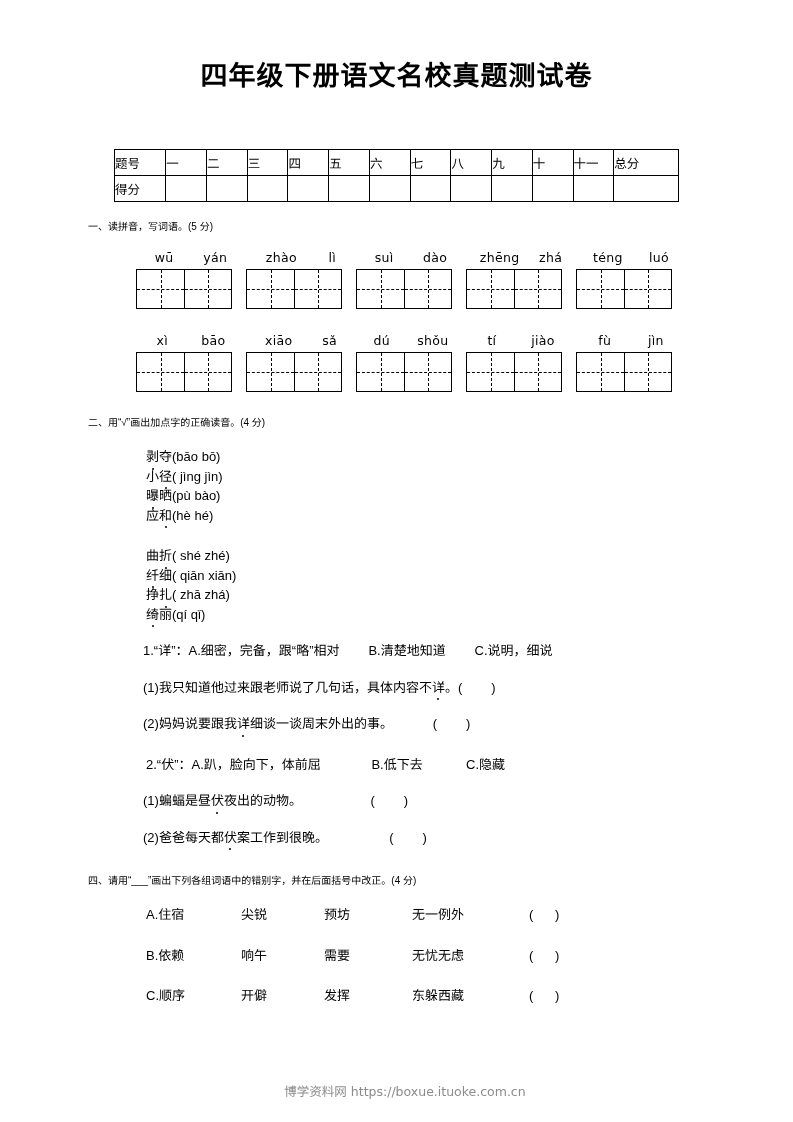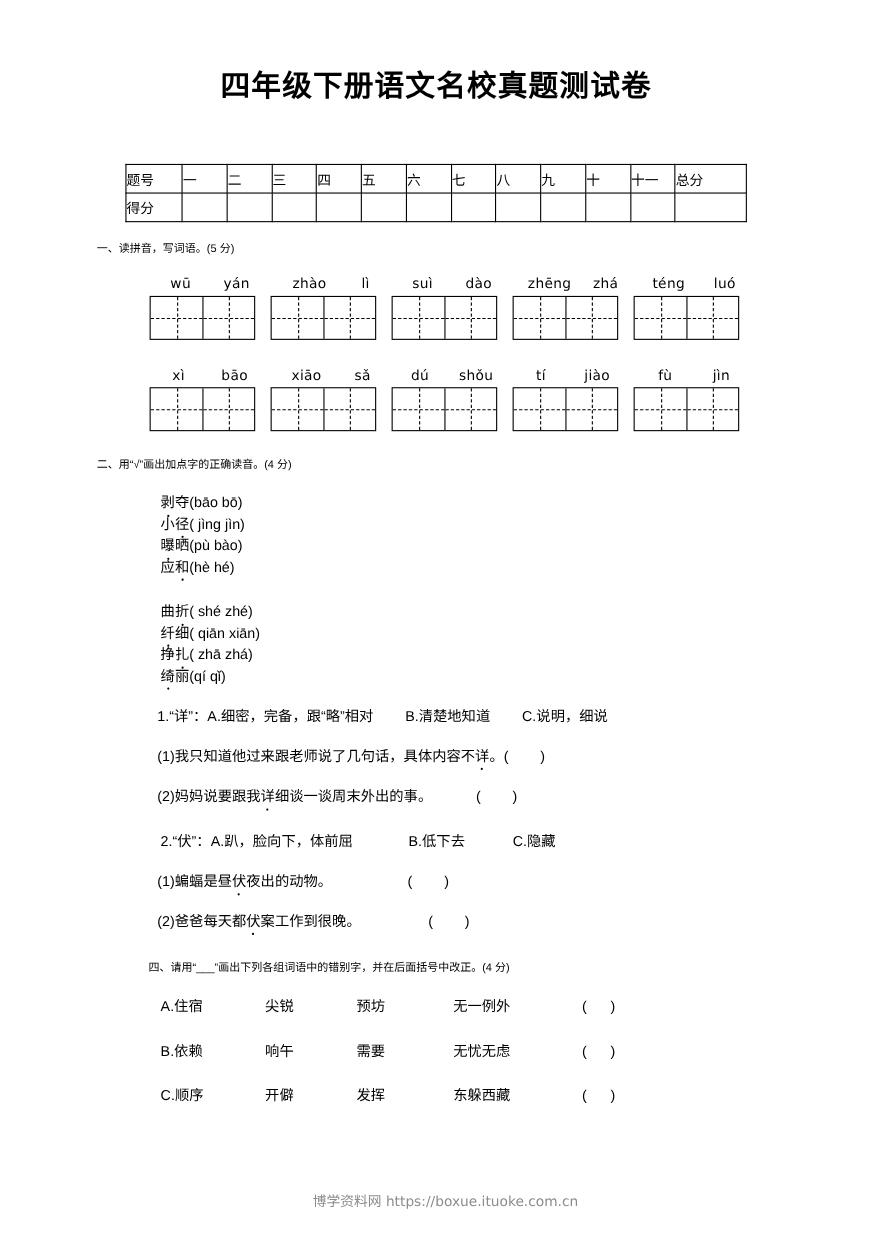--- a/index.html
+++ b/index.html
@@ -25,21 +25,21 @@
 
   
   .doc-title {
     text-align: center;
     font-size: 27px;
     font-weight: bold;
     letter-spacing: 1px;
     margin: 0;
     padding-top: 62px;
     line-height: 1.2;
-    font-family: Liberation Serif, serif;
+    font-family: Liberation Mono, monospace;
   }
 
   
   .score-table-wrap {
     margin-top: 55px;
     display: flex;
     justify-content: center;
   }
   table.score-table {
     border-collapse: collapse;
@@ -66,21 +66,21 @@
   
   .section-head {
     font-size: 10px;
     margin: 0;
     padding-left: 88px;
     line-height: 1.5;
   }
   .s1 { padding-top: 17px; }
   .s2 { padding-top: 23px; }
   .s3 { padding-top: 26px; }
-  .s4 { padding-top: 26px; margin-left: 47px; }
+  .s4 { padding-top: 26px; }
 
   
   .pinyin-block { padding-left: 136px; }
   .pinyin-row {
     display: flex;
     gap: 0;
   }
   .pinyin-row.row1 { padding-top: 16px; }
   .pinyin-row.row2 { padding-top: 24px; }
   .pinyin-item {

